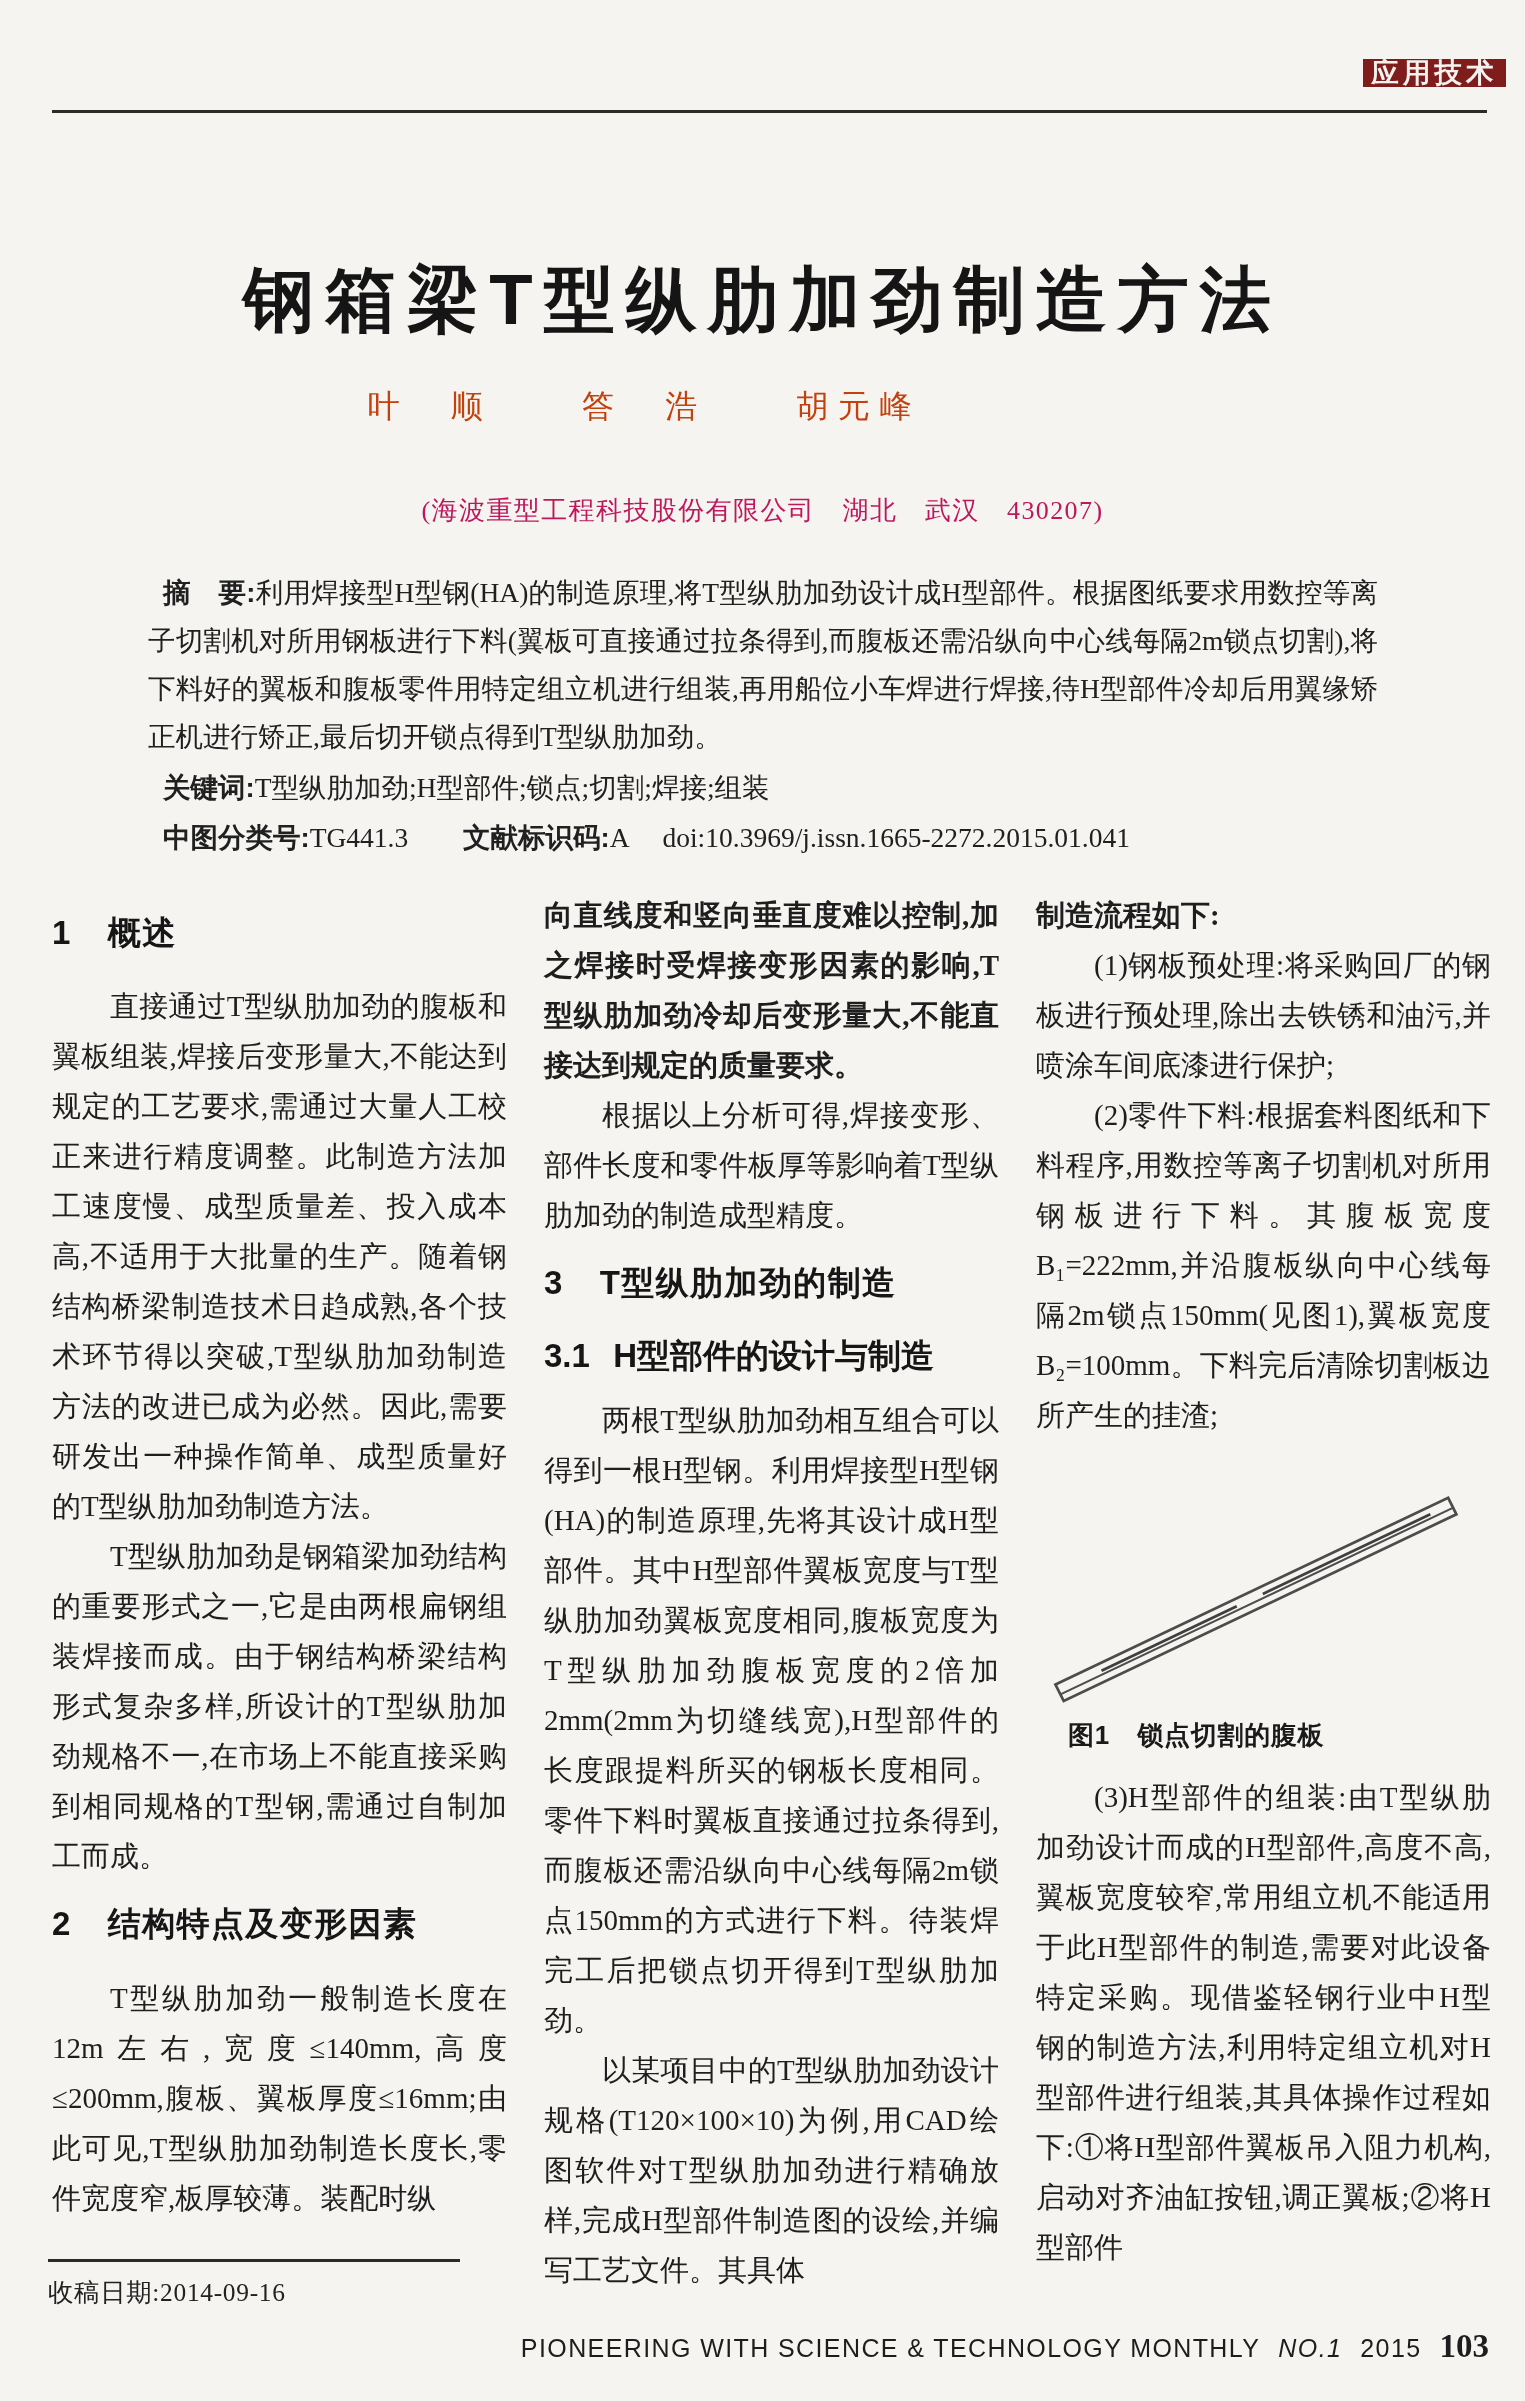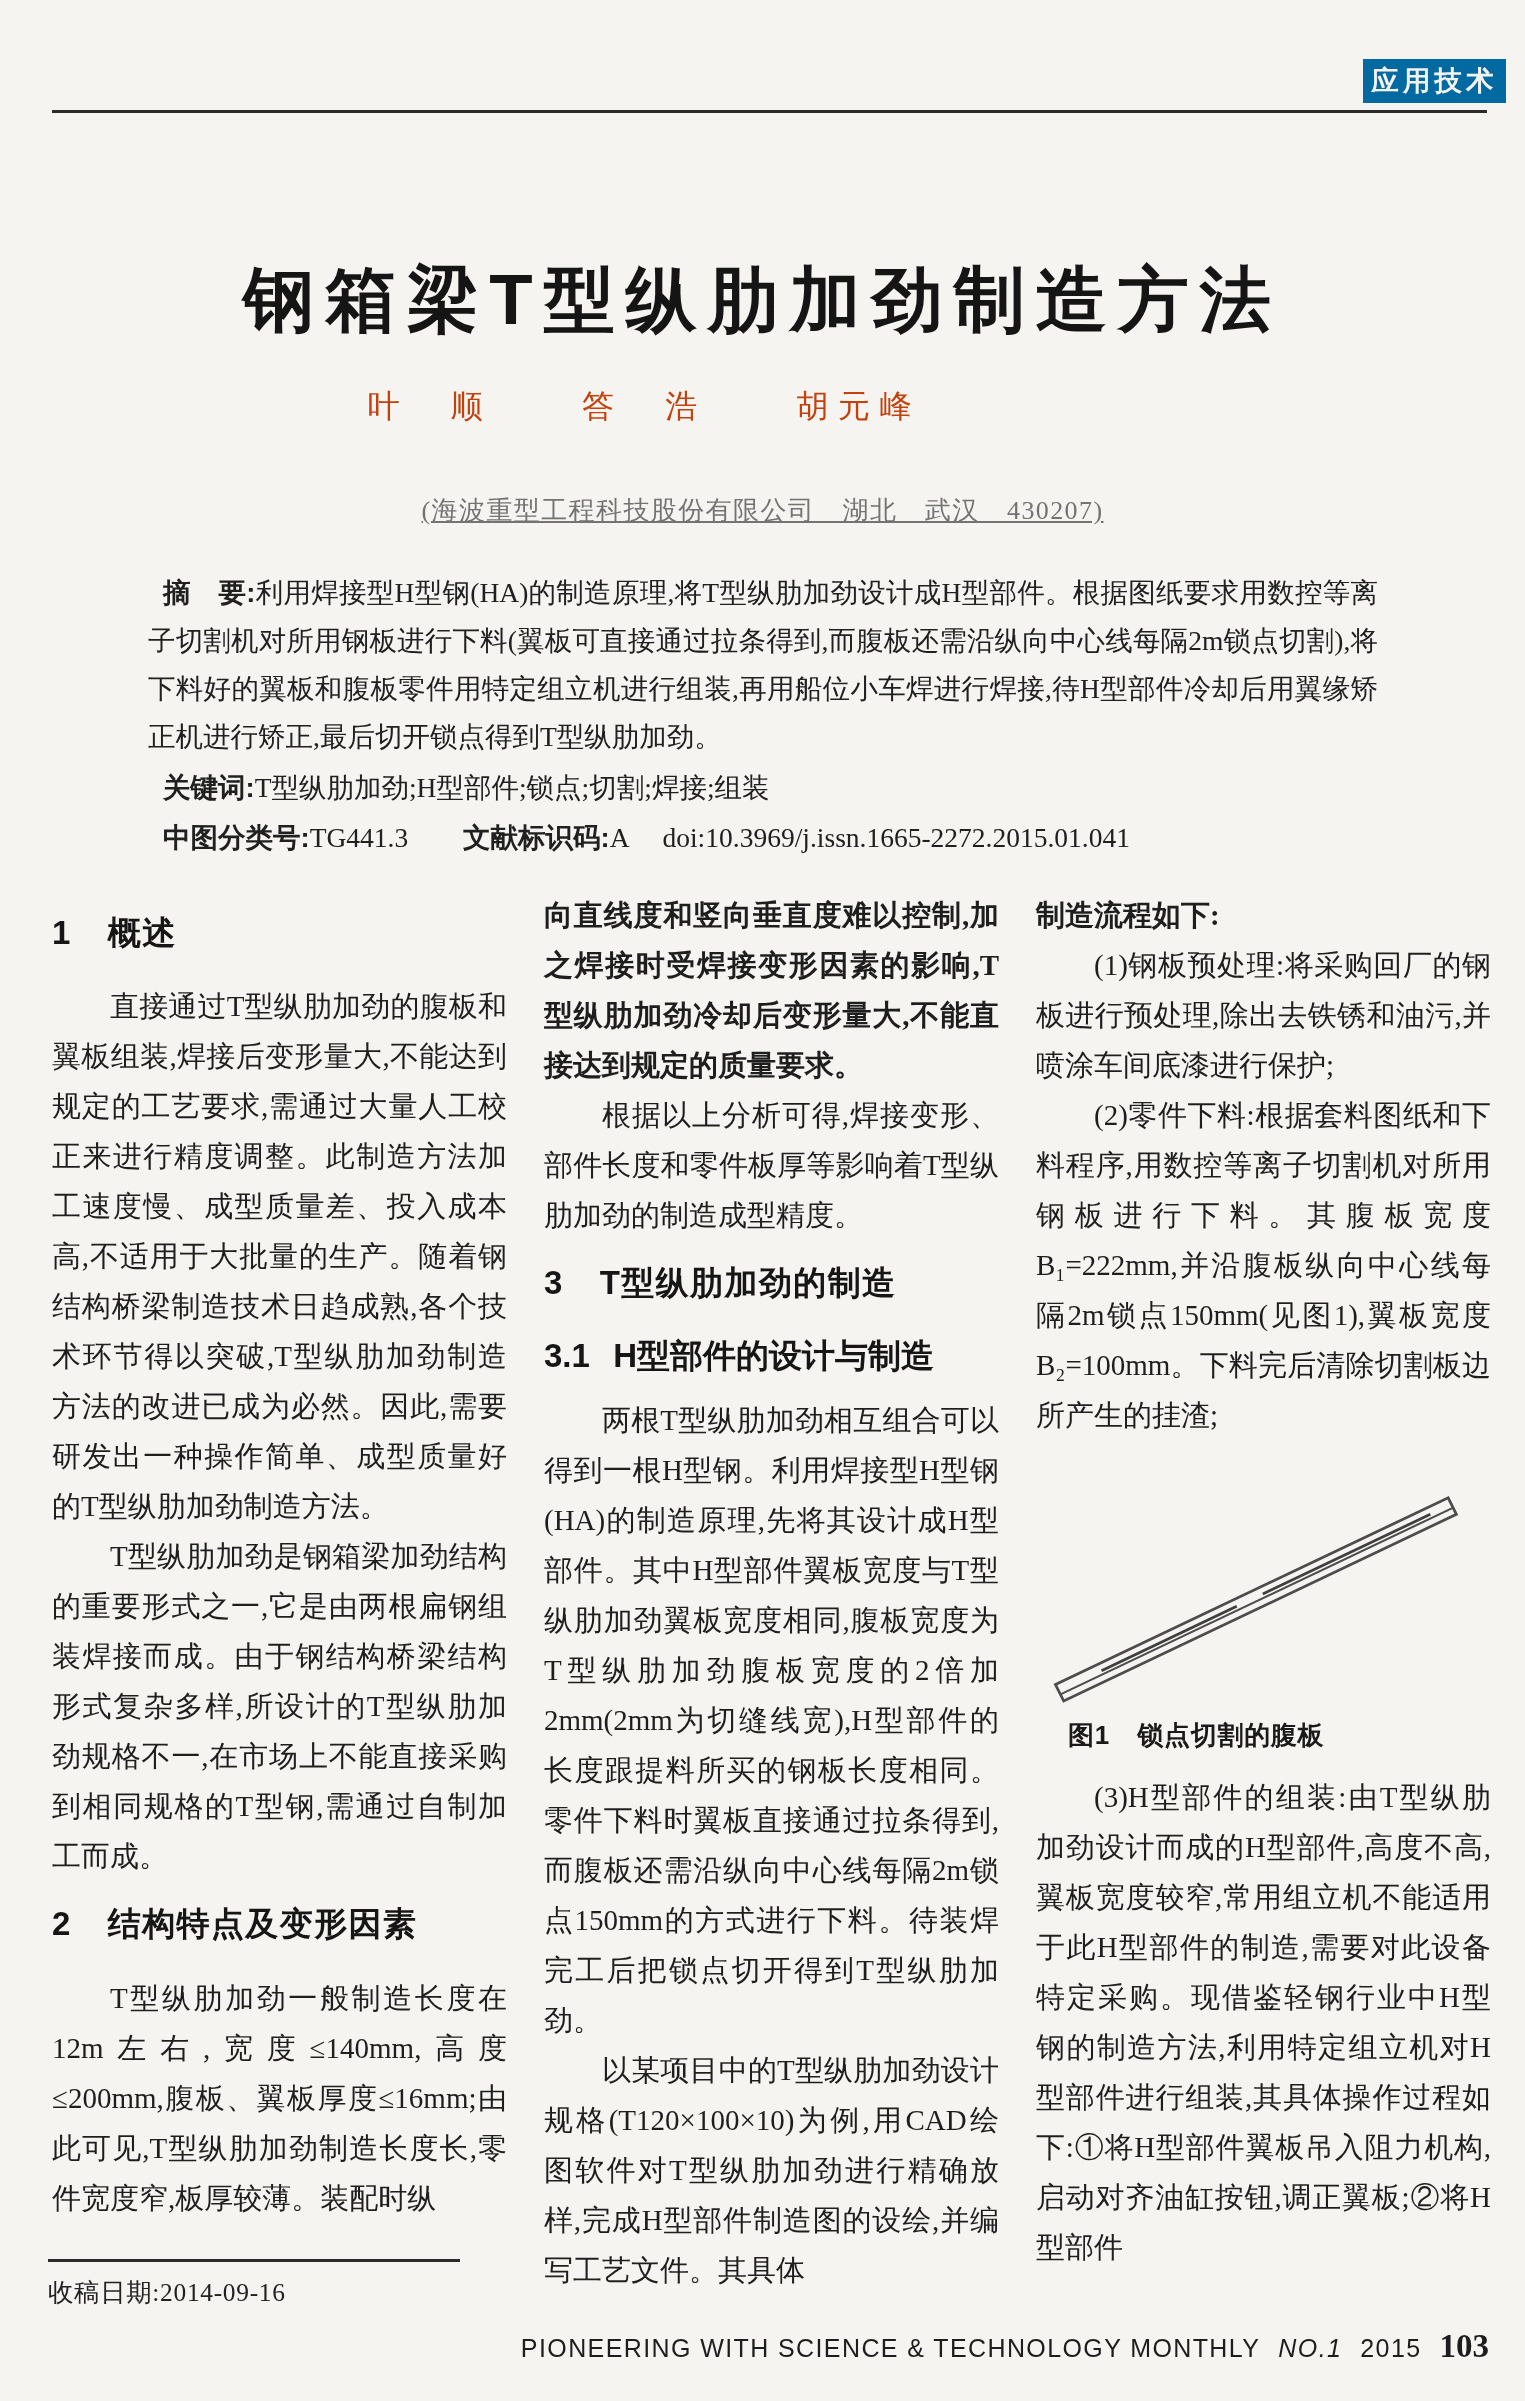--- a/index.html
+++ b/index.html
@@ -7,38 +7,38 @@
     width:1525px;height:2401px;position:relative;
     background:#f5f4f1;
     color:#1c1c1c;
     font-family:"Liberation Serif", serif;
     overflow:hidden;
   }
   .rule-top{
     position:absolute;left:52px;top:110px;width:1435px;height:2.7px;background:#2b2b2b;
   }
   .badge{
-    position:absolute;right:19px;top:59px;width:143px;height:44px;
-    background:#0369a1;color:#f3f2ef;
+    position:absolute;right:19px;top:59px;width:143px;height:28px;
+    background:#7f1d1d;color:#f3f2ef;
     font-family:"Liberation Sans", sans-serif;font-weight:bold;font-size:27.5px;
     display:flex;align-items:center;justify-content:center;letter-spacing:4.1px;
   }
   .title{
     position:absolute;left:0;top:253px;width:1525px;text-align:center;
     font-family:"Liberation Sans", sans-serif;font-weight:bold;
     font-size:71px;letter-spacing:11px;color:#151515;
   }
   .authors{
     position:absolute;left:0;top:385px;width:1289px;text-align:center;
     font-size:32px;letter-spacing:9.6px;color:#c2410c;
   }
   .authors span{margin:0 36px;}
   .affiliation{
     position:absolute;left:0;top:493px;width:1525px;text-align:center;
-    font-size:26px;color:#737373;letter-spacing:1.4px;text-decoration:underline;
+    font-size:26px;color:#be185d;letter-spacing:1.4px;
   }
   .abstract-block{
     position:absolute;left:148px;top:569px;width:1230px;
     font-size:27.5px;line-height:48px;text-align:justify;color:#202020;
   }
   .abstract-block .lead{text-indent:15px;}
   .ab-label{font-family:"Liberation Sans", sans-serif;font-weight:bold;}
   .kw-line{margin-top:2.7px;text-indent:15px;}
   .meta-line{margin-top:2.7px;text-indent:15px;}
   .meta-line .val{margin-right:48px;}

